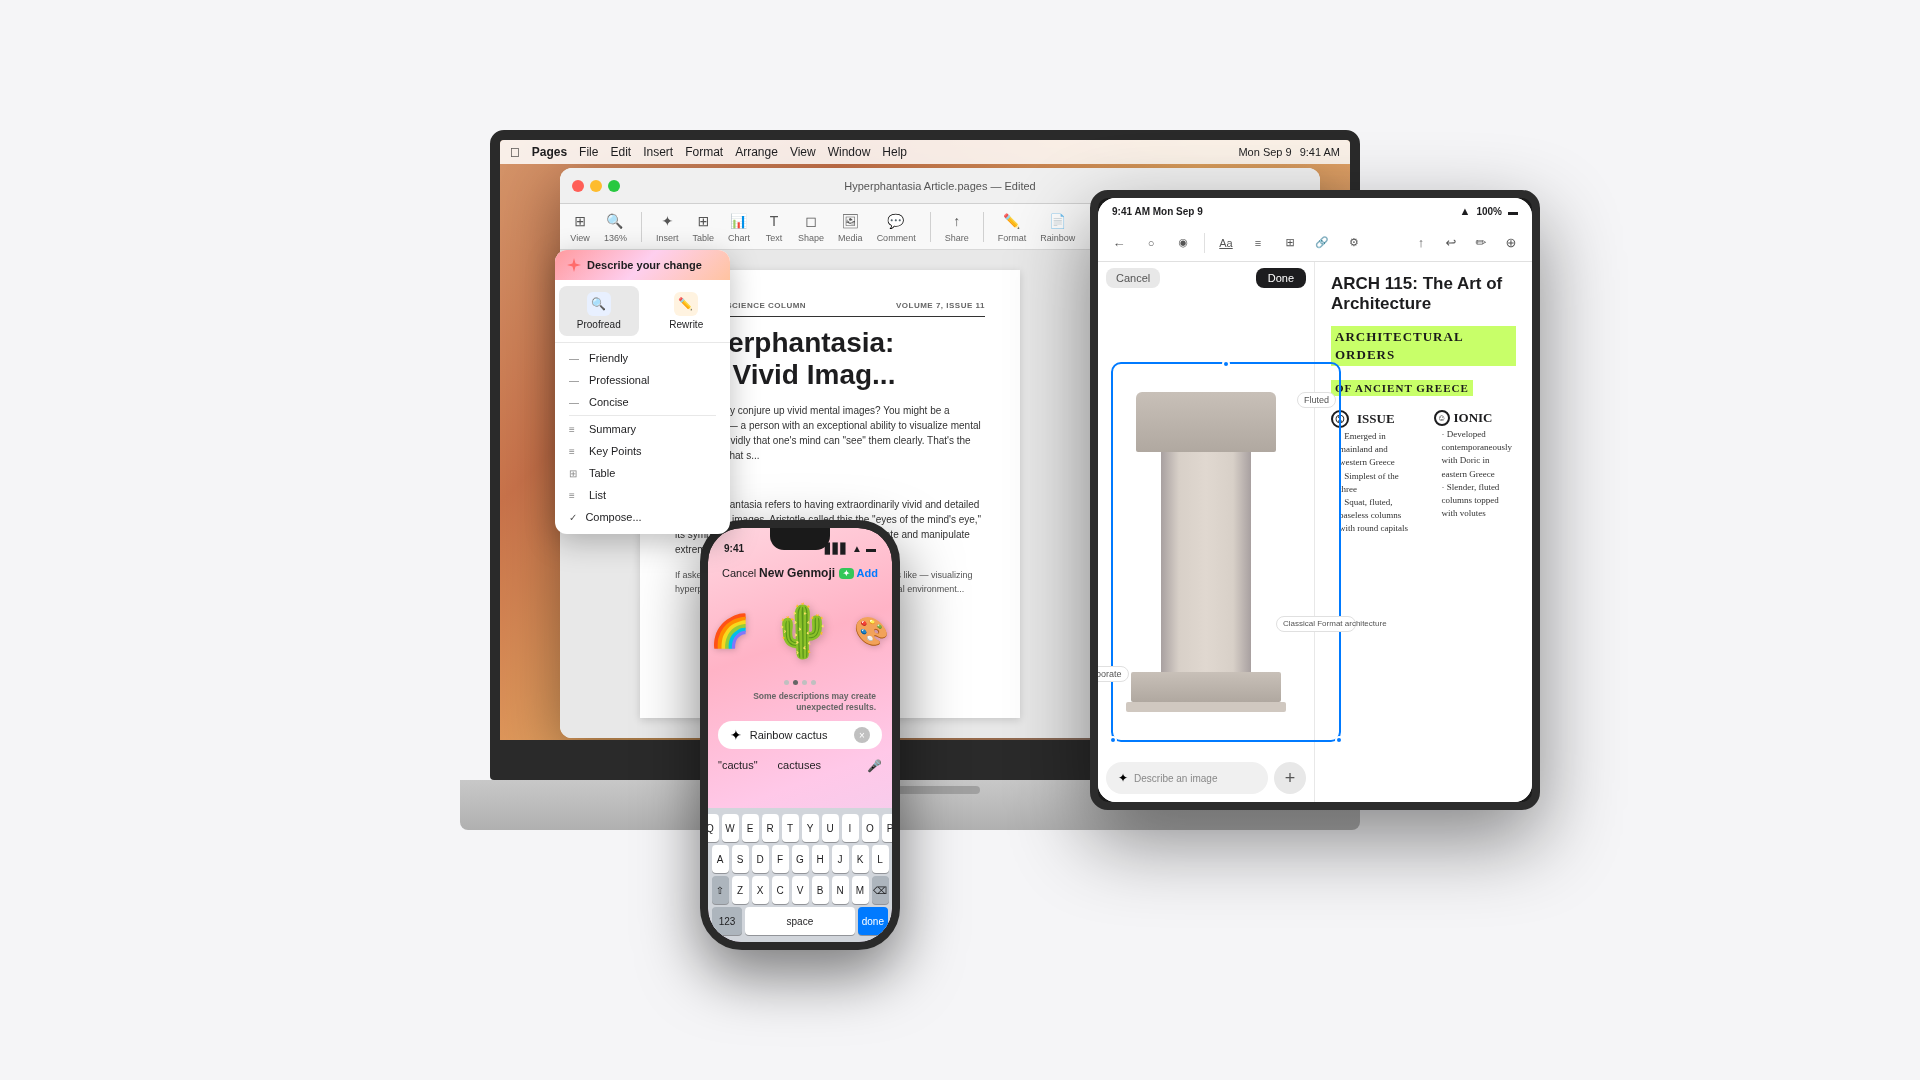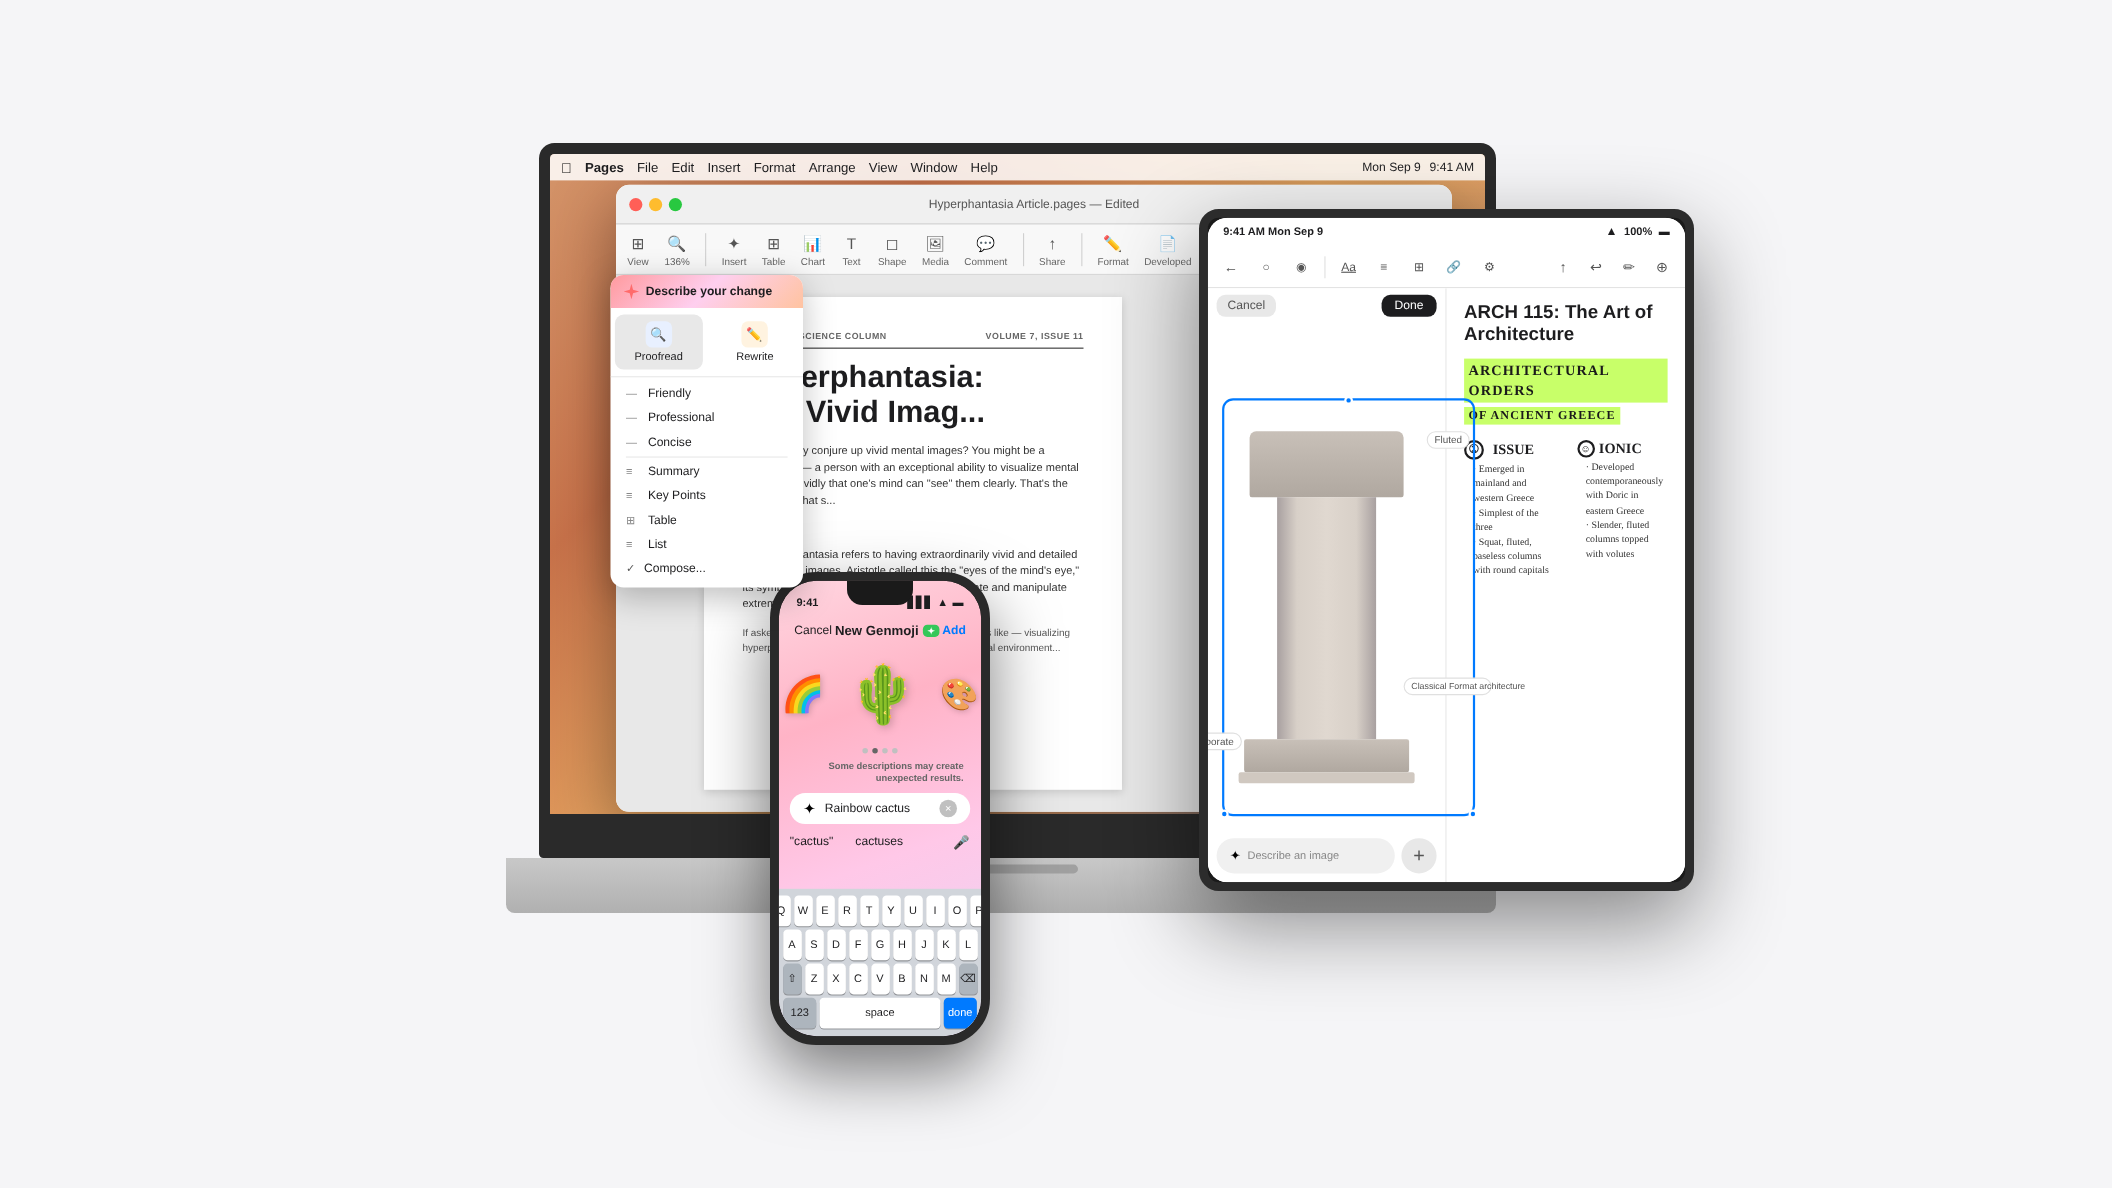--- a/index.html
+++ b/index.html
@@ -687,21 +687,21 @@
     .handwriting-title {
       font-family: 'Comic Sans MS', 'Chalkboard SE', cursive;
       background: #c8ff69;
       color: #1a1a1a;
       font-size: 13px;
       font-weight: 700;
       letter-spacing: 1px;
       padding: 2px 4px;
       line-height: 1.4;
       display: inline-block;
-      margin-bottom: 2px;
+      margin-bottom: 12px;
       text-transform: uppercase;
     }
     .handwriting-subtitle {
       font-family: 'Comic Sans MS', 'Chalkboard SE', cursive;
       background: #c8ff69;
       color: #1a1a1a;
       font-size: 11px;
       font-weight: 700;
       letter-spacing: 1px;
       padding: 2px 4px;
@@ -917,21 +917,21 @@
             <div class="toolbar-icon">↑</div>
             <span class="toolbar-label">Share</span>
           </div>
           <div class="toolbar-divider"></div>
           <div class="toolbar-group">
             <div class="toolbar-icon">✏️</div>
             <span class="toolbar-label">Format</span>
           </div>
           <div class="toolbar-group">
             <div class="toolbar-icon">📄</div>
-            <span class="toolbar-label">Developed</span>
+            <span class="toolbar-label">Rainbow</span>
           </div>
         </div>
 
         <div class="pages-content">
 
           <div class="pages-doc">
             <div class="page-sheet">
               <div class="article-tag">
                 <span>COGNITIVE SCIENCE COLUMN</span>
                 <span>VOLUME 7, ISSUE 11</span>

